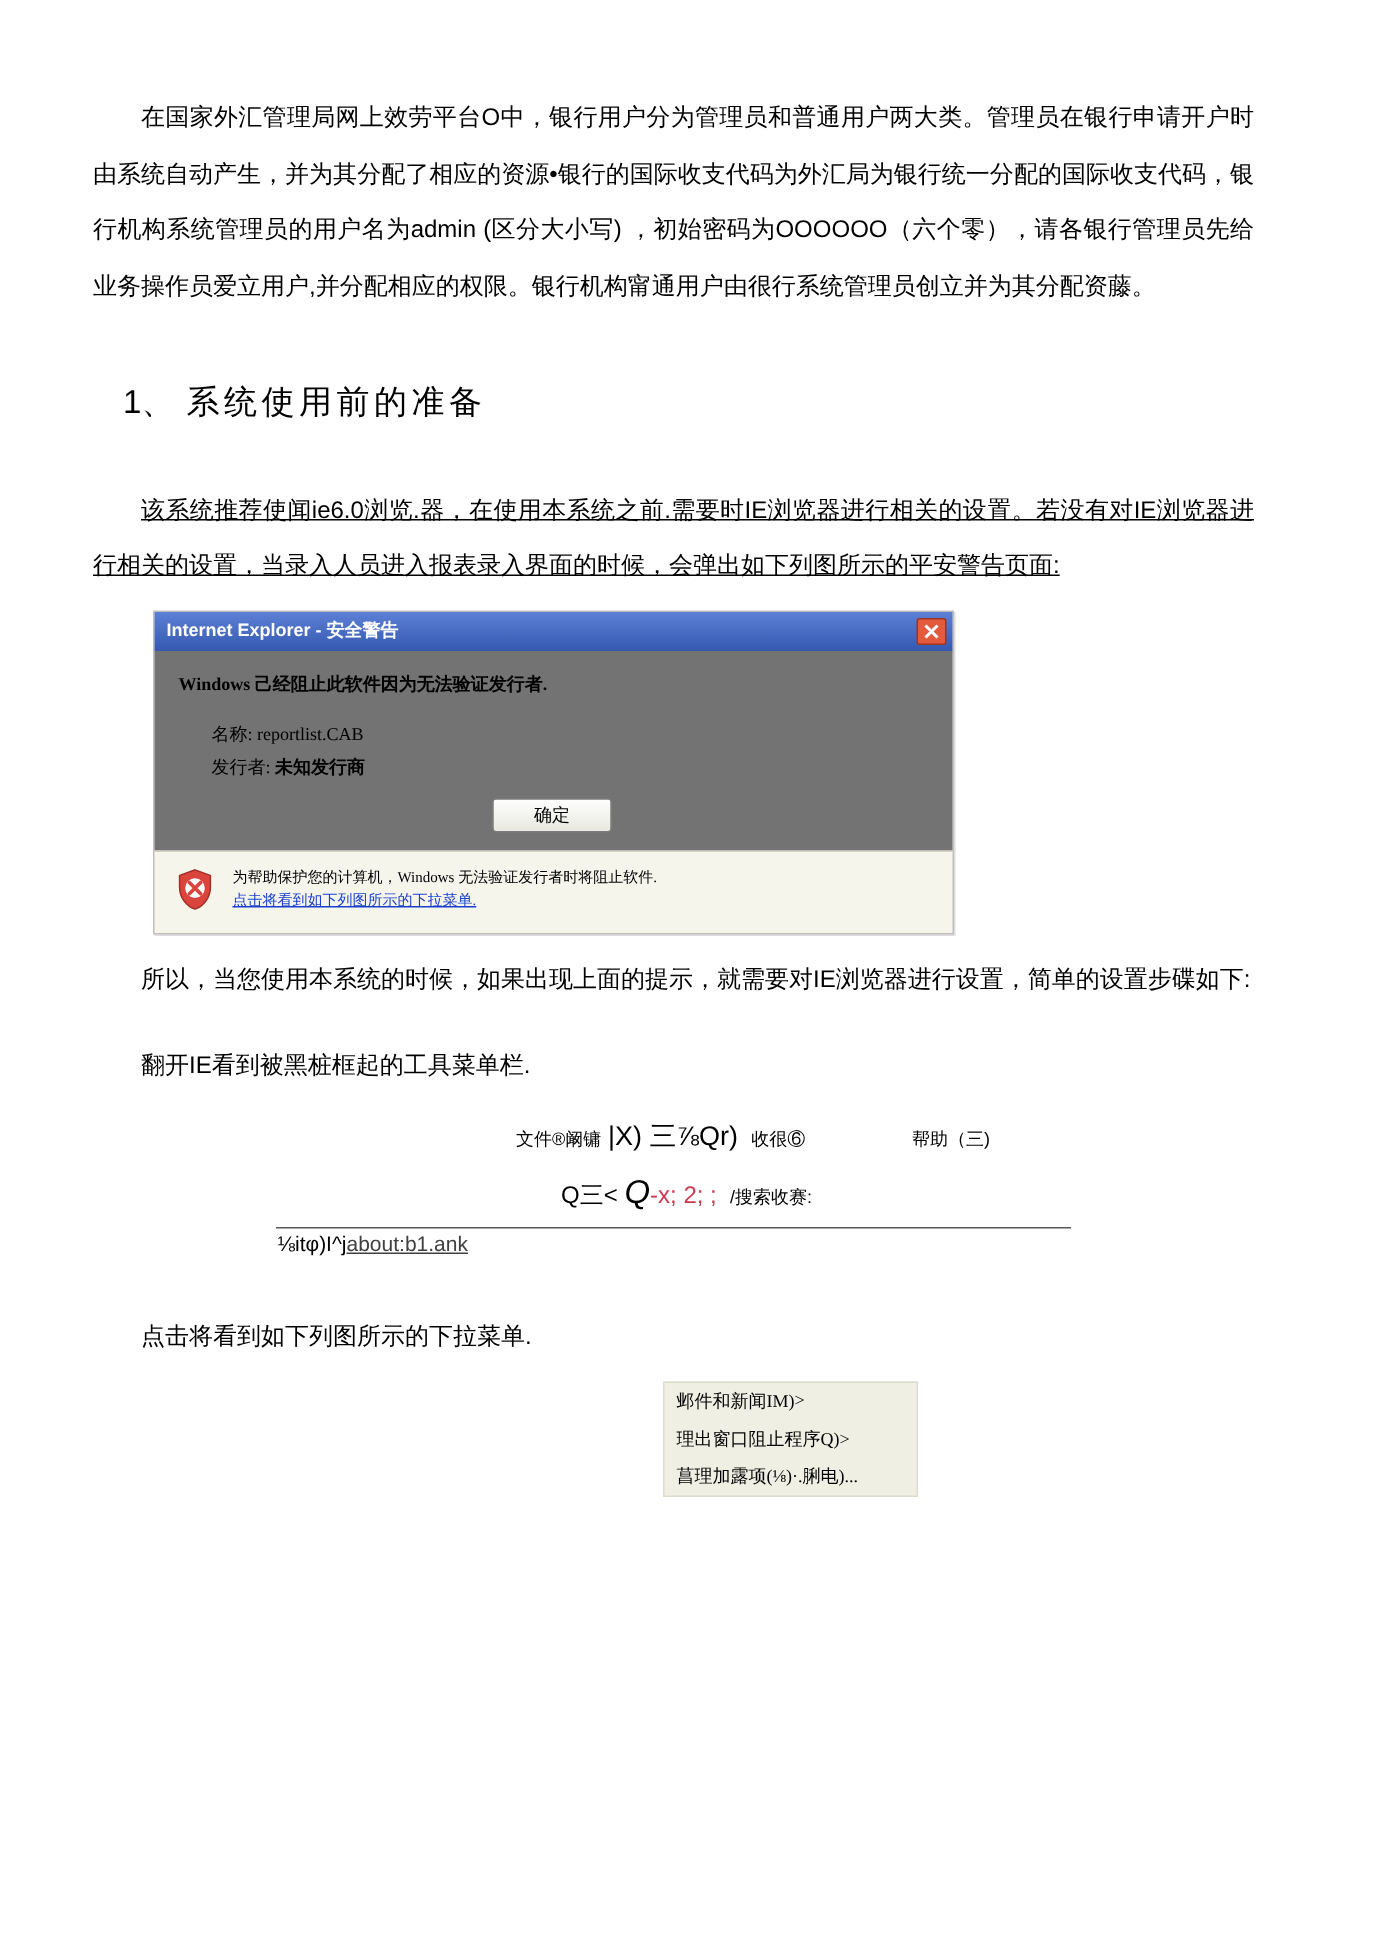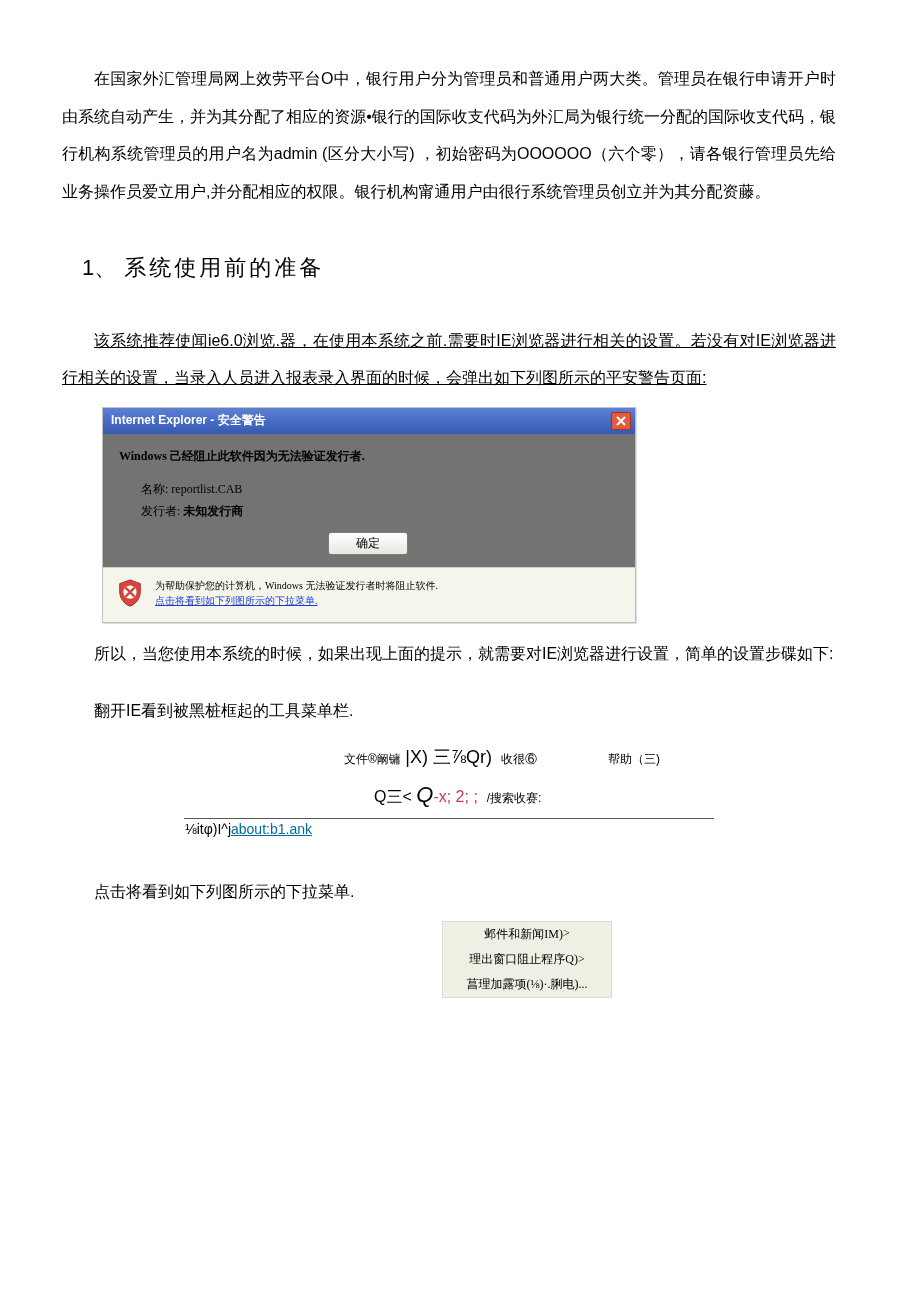--- a/index.html
+++ b/index.html
@@ -25,23 +25,23 @@
   .lnk{color:#1a3fcf;text-decoration:underline;}
   .ie-bar{width:530px;margin:6px auto 0;text-align:left;}
   .ie-bar .row1,.ie-bar .row2{font-size:16px;line-height:1.9;white-space:nowrap;}
   .ie-bar .row1{padding-left:160px;}
   .ie-bar .row2{padding-left:190px;}
   .small{font-size:12px;}
   .big{font-size:18px;}
   .red{color:#c9394f;}
   .ie-hr{border:none;border-top:1.5px solid #585858;width:530px;margin:2px auto 0;}
   .ie-addr{width:530px;margin:0 auto;font-family:"Arial","SimSun";font-size:14px;padding:2px 0 0 2px;}
-  .ie-addr a{color:#0369a1;text-decoration:underline;}
+  .ie-addr a{color:#404040;text-decoration:underline;}
   .menu{width:168px;margin:10px auto 0 380px;background:#efefe4;border:1px solid #dcdccf;font-family:"SimSun";font-size:12px;}
-  .menu div{padding:4px 8px;display:flex;justify-content:center;}
+  .menu div{padding:4px 8px;display:flex;justify-content:flex-start;}
 </style>
 </head>
 <body>
 
 <div class="page">
   <p class="para indent">在国家外汇管理局网上效劳平台O中，银行用户分为管理员和普通用户两大类。管理员在银行申请开户时由系统自动产生，并为其分配了相应的资源•银行的国际收支代码为外汇局为银行统一分配的国际收支代码，银行机构系统管理员的用户名为admin (区分大小写) ，初始密码为OOOOOO（六个零），请各银行管理员先给业务操作员爱立用户,并分配相应的权限。银行机构甯通用户由很行系统管理员创立并为其分配资藤。</p>
 
   <div class="h1">
     <span class="num">1、</span><span>系统使用前的准备</span>
   </div>

